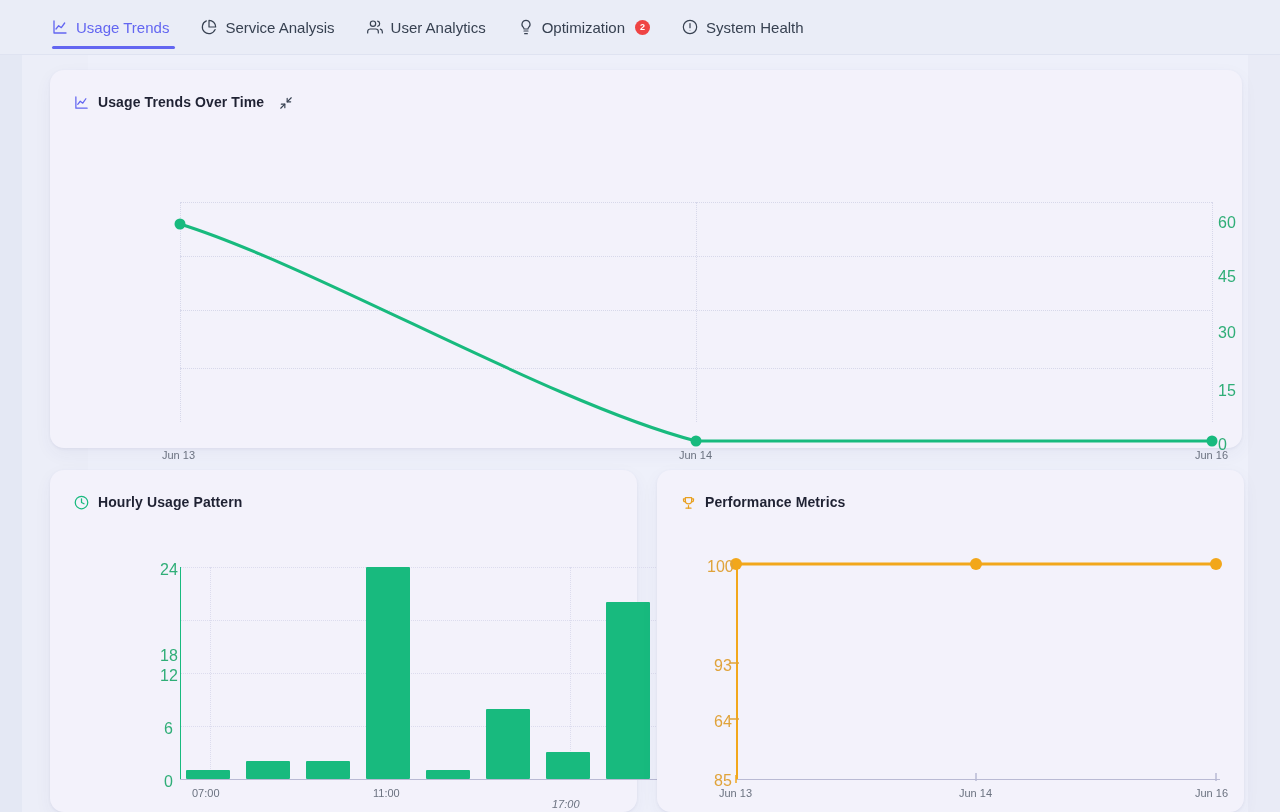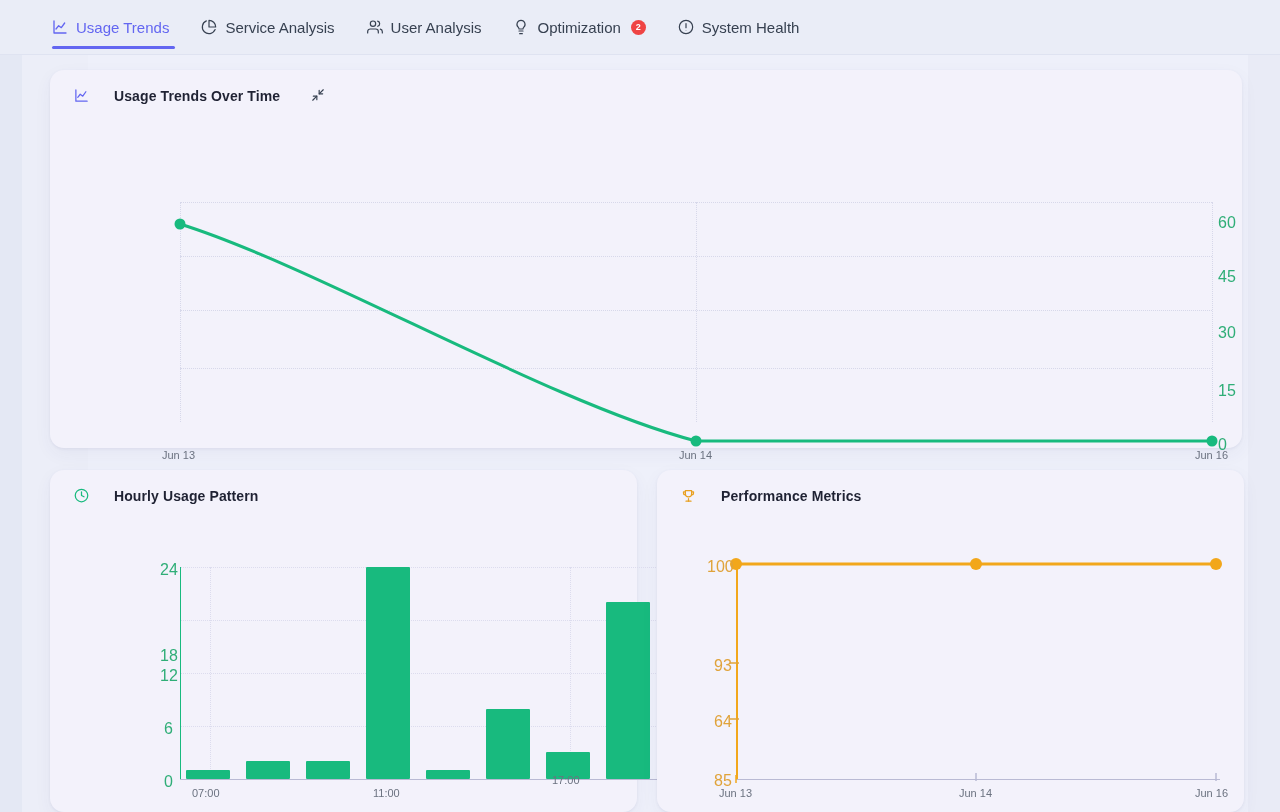--- a/index.html
+++ b/index.html
@@ -49,21 +49,21 @@
     position: absolute;
     background: #f3f2fb;
     border-radius: 14px;
     box-shadow: 0 1px 3px rgba(60,60,110,.07), 0 6px 18px rgba(60,60,110,.05);
   }
   #card-main   { left: 50px;  top: 70px;  width: 1192px; height: 378px; }
   #card-hourly { left: 50px;  top: 470px; width: 587px;  height: 342px; }
   #card-perf   { left: 657px; top: 470px; width: 587px;  height: 342px; }
 
   .card-head {
-    display: flex; align-items: flex-start; gap: 25px;
+    display: flex; align-items: flex-end; gap: 9px;
     padding: 18px 0 0 24px; height: 40px;
   }
   .card-title {
     font-size: 14px; font-weight: bold; color: #1f2233; letter-spacing: .1px;
   }
   .head-icon { width: 15px; height: 15px; display: block; flex: 0 0 15px; }
   .expand-icon { width: 14px; height: 14px; display: block; margin-left: 6px; cursor: pointer; }
 
   
   .chart { position: absolute; }
@@ -131,21 +131,21 @@
 
     <div class="tab">
       <span class="ticon">
         <svg viewBox="0 0 24 24" width="16" height="16" fill="none" stroke="#374151" stroke-width="1.8" stroke-linecap="round" stroke-linejoin="round">
           <path d="M17 21v-2a4 4 0 0 0-4-4H5a4 4 0 0 0-4 4v2"></path>
             <circle cx="9" cy="7" r="4"></circle>
             <path d="M23 21v-2a4 4 0 0 0-3-3.87"></path>
             <path d="M16 3.13a4 4 0 0 1 0 7.75"></path>
         </svg>
       </span>
-      <span>User Analysis</span>
+      <span>User Analytics</span>
     </div>
 
     <div class="tab">
       <span class="ticon">
         <svg viewBox="0 0 24 24" width="16" height="16" fill="none" stroke="#374151" stroke-width="1.8" stroke-linecap="round" stroke-linejoin="round">
           <path d="M9 18h6"></path>
             <path d="M10 22h4"></path>
             <path d="M12 2a6 6 0 0 0-4 10.5c.7.8 1 1.5 1 2.5h6c0-1 .3-1.7 1-2.5A6 6 0 0 0 12 2z"></path>
         </svg>
       </span>
@@ -261,21 +261,21 @@
       </div>
 
       <div class="axis-label ytick-green" style="left:110px; top:41px;">24</div>
       <div class="axis-label ytick-green" style="left:110px; top:94px;margin-top:33px;">18</div>
       <div class="axis-label ytick-green" style="left:110px; top:147px;">12</div>
       <div class="axis-label ytick-green" style="left:114px; top:200px;">6</div>
       <div class="axis-label ytick-green" style="left:114px; top:253px;">0</div>
 
       <div class="axis-label xtick" style="left:142px; top:267px;">07:00</div>
       <div class="axis-label xtick" style="left:323px; top:267px;">11:00</div>
-      <div class="axis-label xtick" style="left:502px; top:254px;">17:00</div>
+      <div class="axis-label xtick" style="left:502px; top:278px;font-style:italic;">17:00</div>
     </div>
   </div>
 
   <div class="card" id="card-perf">
     <div class="card-head">
       <span class="head-icon">
         <svg viewBox="0 0 24 24" width="15" height="15" fill="none" stroke="#e8a020" stroke-width="2" stroke-linecap="round" stroke-linejoin="round">
           <path d="M8 21h8"></path>
             <path d="M12 17v4"></path>
           <path d="M7 4h10v5a5 5 0 0 1-10 0V4z"></path>

